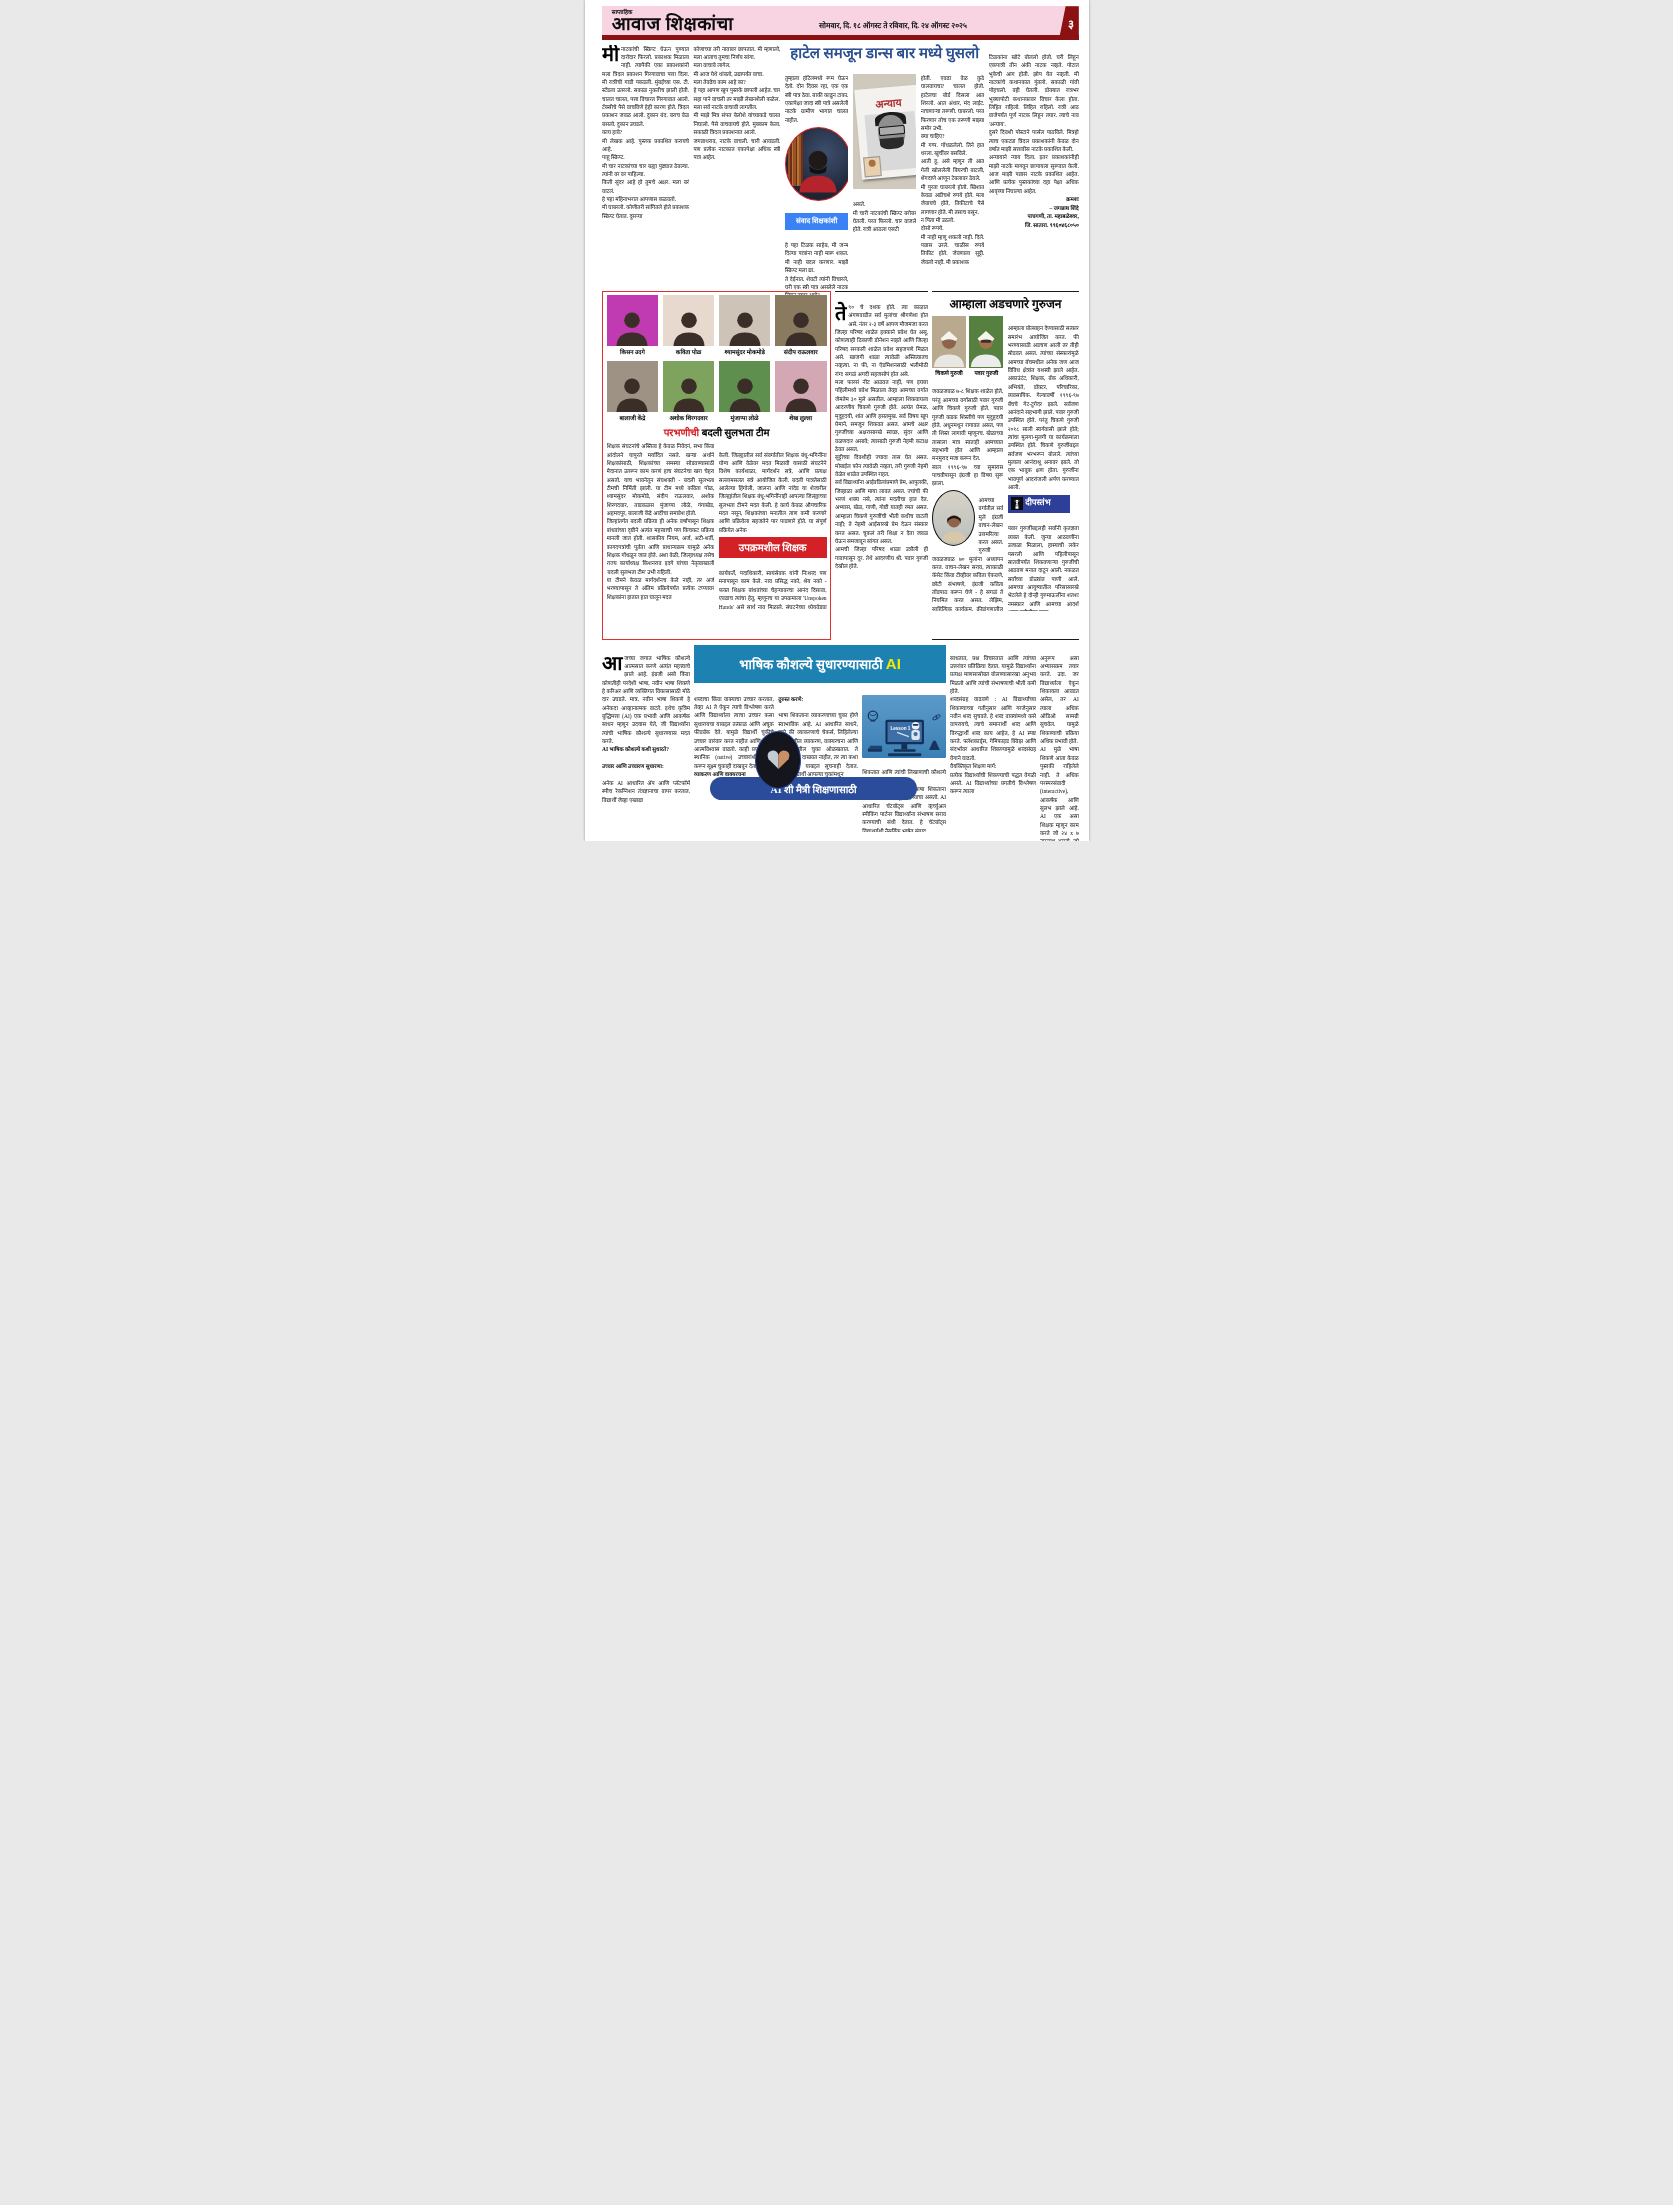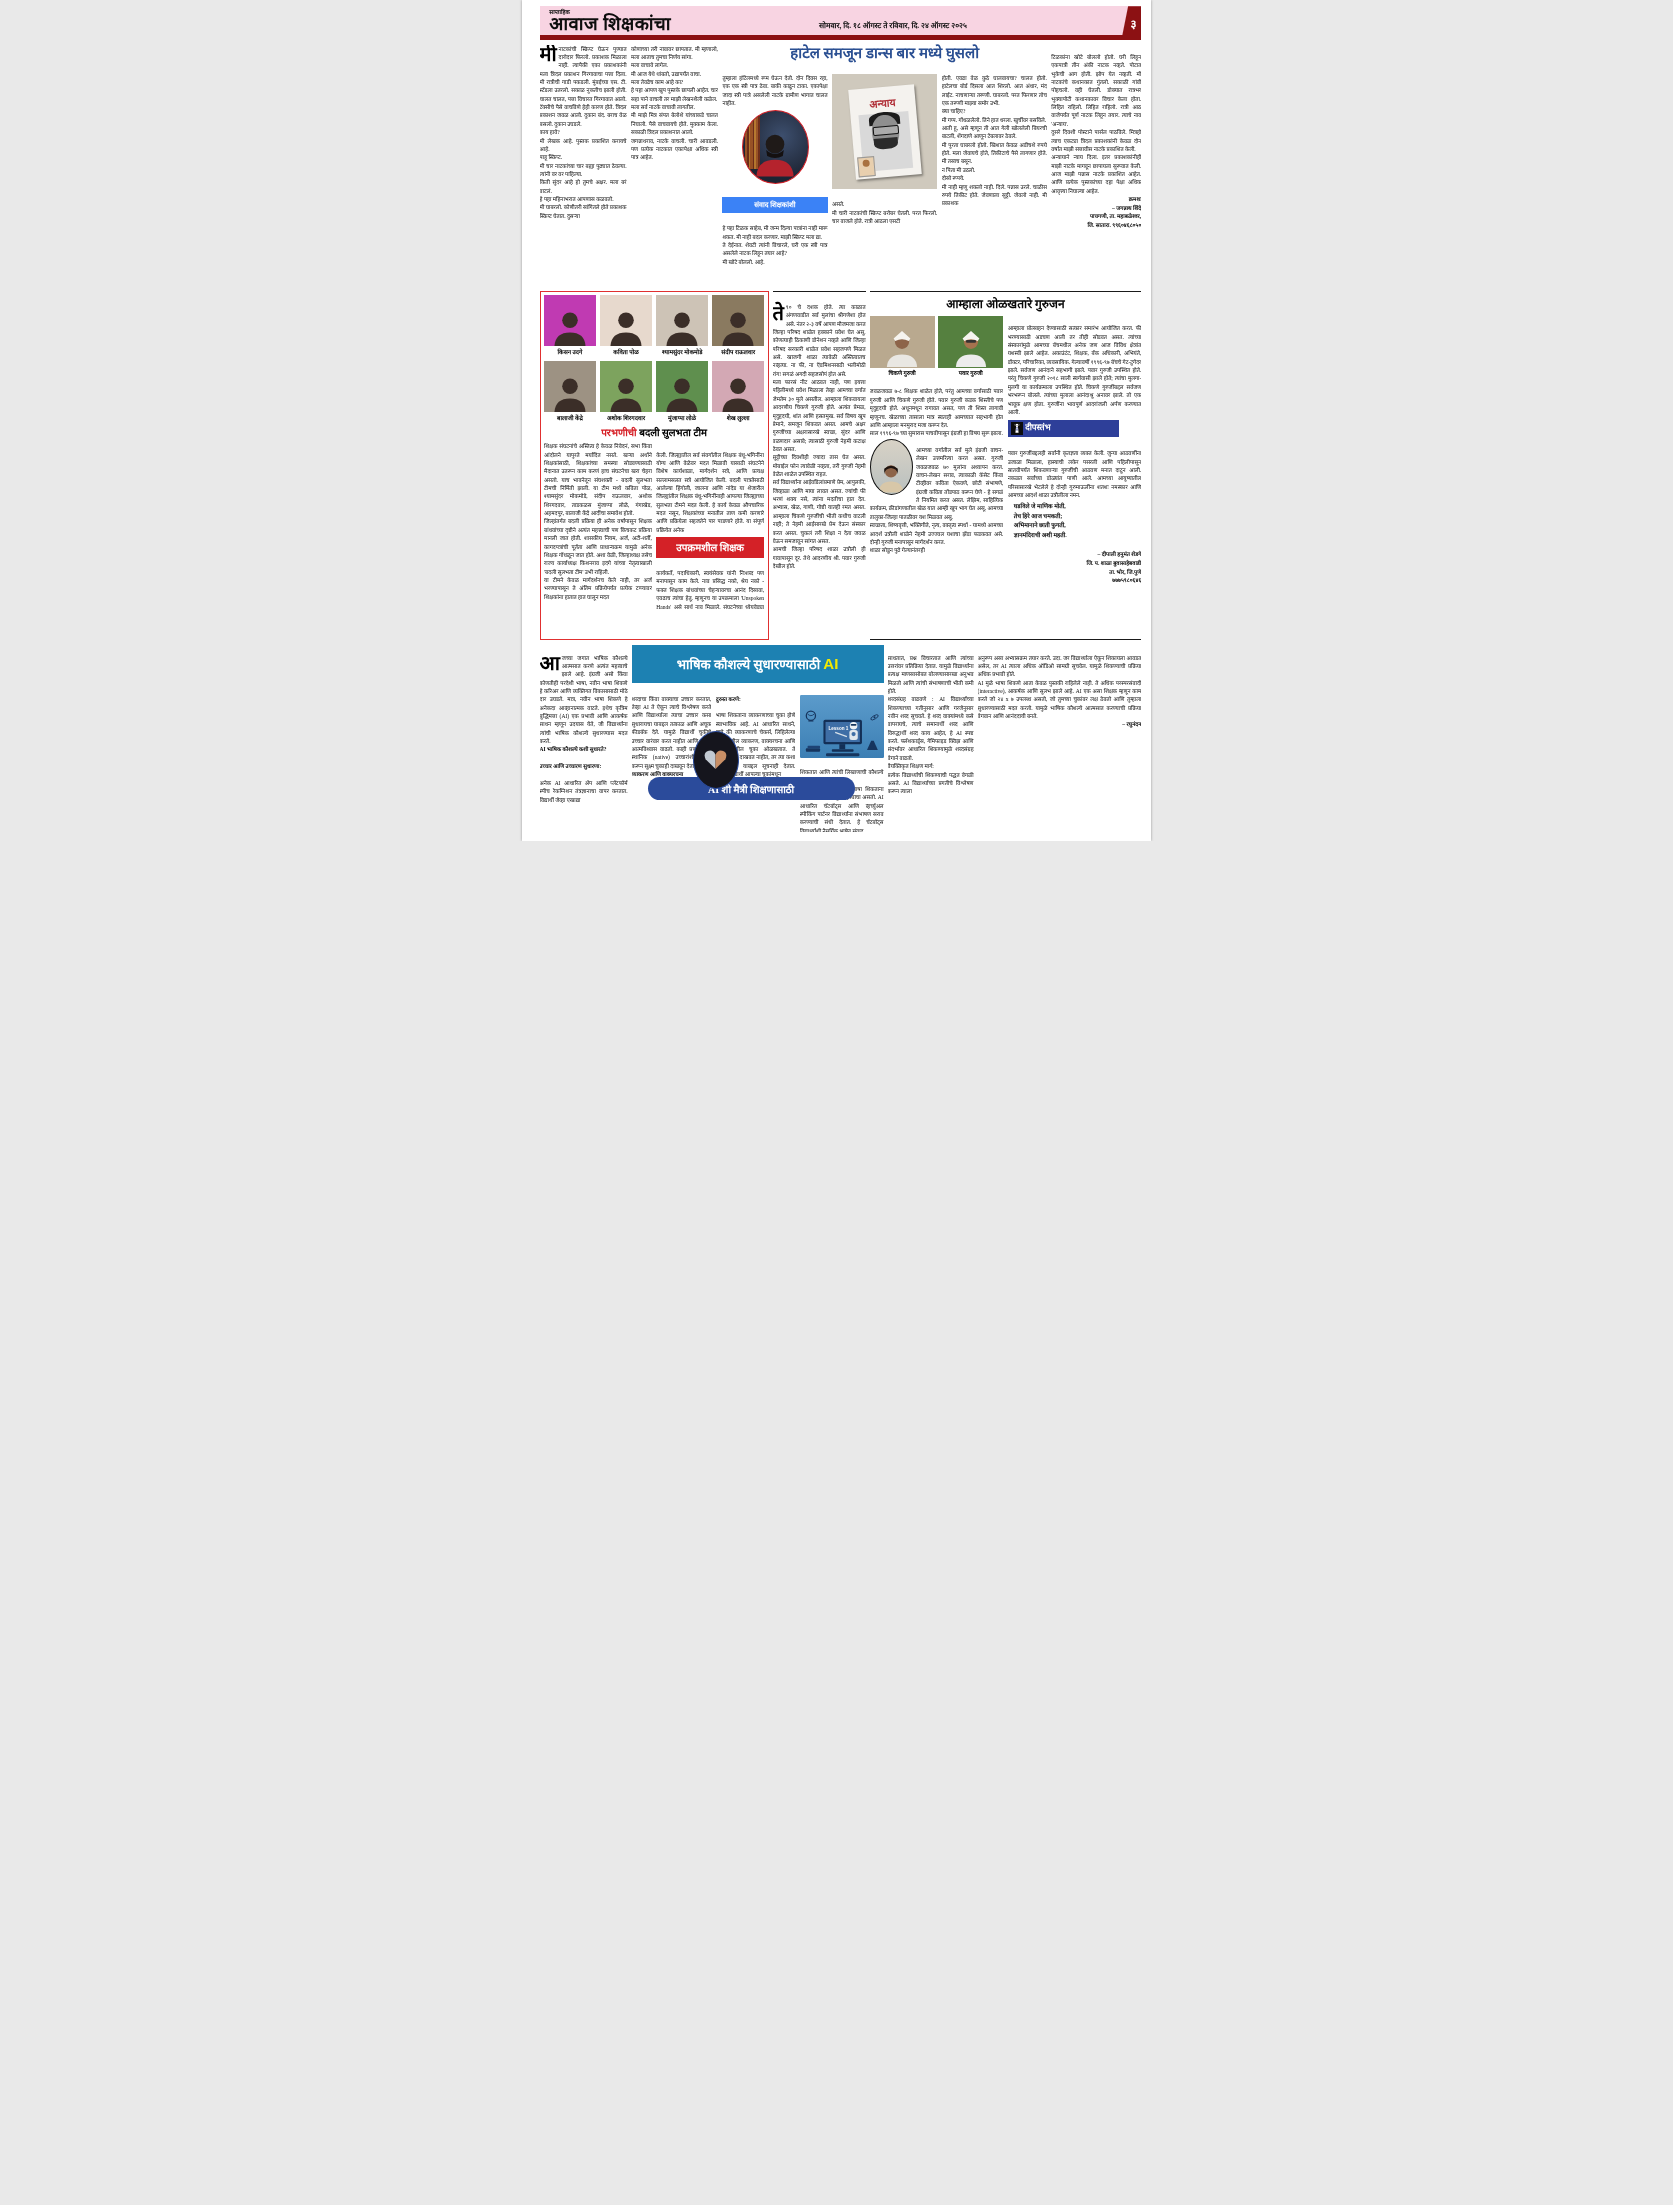--- a/index.html
+++ b/index.html
@@ -1,17 +1,17 @@
 <!DOCTYPE html>
 <html style="font-size:7px"><head>
 <meta charset="utf-8">
 <style>
   html,body{margin:0;padding:0;background:#e9e9e9;
     font-family:"Liberation Serif","DejaVu Serif",serif;}
-  .page{position:relative;width:629px;height:841px;margin:0 auto;background:#fff;
+  .page{position:relative;width:504px;height:841px;margin:0 auto;background:#fff;
     box-shadow:0 0 2.6px rgba(0,0,0,.35);overflow:hidden;}
   .inner{position:absolute;left:17.6px;right:9.7px;top:6.2px;}
 
   
   .masthead{position:relative;height:34px;background:#f8d4e2;}
   .masthead .maroon-strip{position:absolute;left:0;right:0;bottom:0;height:4.9px;background:#8c1113;}
   .mh-flex{display:flex;align-items:flex-end;height:29.6px;}
   .mh-title-wrap{padding:1.8px 0 0.9px 9.7px;}
   .mh-weekly{font-size:5.7px;font-weight:bold;color:#111;line-height:1;}
   .mh-title{font-size:18.5px;font-weight:bold;color:#0d0d0d;line-height:1.05;letter-spacing:0.4px;}
@@ -294,21 +294,21 @@
 
       <div class="teCol bt col">
         <span class="dropcap">ते</span><span>९० चे दशक होते. त्या काळात अंगणवाडीत सर्व मुलांचा श्रीगणेशा होत असे. नंतर २-३ वर्षे आपण मौजमजा करत जिल्हा परिषद शाळेत हक्काने प्रवेश घेत असू. कोणत्याही ठिकाणी डोनेशन नव्हते आणि जिल्हा परिषद सरकारी शाळेत प्रवेश सहजपणे मिळत असे. खाजगी शाळा त्यावेळी अस्तित्वातच नव्हत्या. ना फी, ना ऍडमिशनसाठी भलीमोठी रांग! सगळं अगदी सहजसोपं होत असे.
 मला फारसं नीट आठवत नाही, पण इयत्ता पहिलीमध्ये प्रवेश मिळाला तेव्हा आमच्या वर्गात जेमतेम ३० मुले असतील. आम्हाला शिकवायला आदरणीय चिकणे गुरुजी होते. अत्यंत प्रेमळ, मृदुहृदयी, शांत आणि हसतमुख. सर्व विषय खूप प्रेमाने, समजून शिकवत असत. आमचे अक्षर गुरुजींच्या अक्षरासारखे स्वच्छ, सुंदर आणि वळणदार असावे; त्यासाठी गुरुजी नेहमी कटाक्ष ठेवत असत.
 सुट्टीच्या दिवशीही ज्यादा तास घेत असत. मोबाईल फोन त्यावेळी नव्हता, तरी गुरुजी नेहमी वेळेत शाळेत उपस्थित राहत.
 सर्व विद्यार्थ्यांना आईवडिलांप्रमाणे प्रेम, आपुलकी, जिव्हाळा आणि माया लावत असत. ज्यांची फी भरणं शक्य नसे, त्यांना मदतीचा हात देत. अभ्यास, खेळ, गाणी, गोष्टी यातही रमत असत. आम्हाला चिकणे गुरुजींची भीती कधीच वाटली नाही; ते नेहमी आईसारखे प्रेम देऊन संस्कार करत असत. चुकलं तरी शिक्षा न देता जवळ घेऊन समजावून सांगत असत.
 आमची जिल्हा परिषद शाळा उत्रौली ही गावापासून दूर. तेथे आदरणीय श्री. पवार गुरुजी देखील होते.</span>
       </div>
 
       <div class="gurujan">
-        <h2 class="headline3">आम्हाला ओळखतारे गुरुजन</h2>
+        <h2 class="headline3">आम्हाला अडचणारे गुरुजन</h2>
         <div class="gcols">
           <div class="col">
             <div class="guru-photos">
               <figure>
                 <div class="guru-ph" style="background:#b9a98f;">
                   <svg viewBox="0 0 100 100">
                     <circle cx="50" cy="40" r="17" fill="#8d6449"></circle>
                     <path d="M30 32 L50 14 L70 32 L66 38 Q50 30 34 38 Z" fill="#f6f4ef"></path>
                     <path d="M14 100 Q16 70 50 70 Q84 70 86 100 Z" fill="#e9e7e2"></path>
                   </svg>

